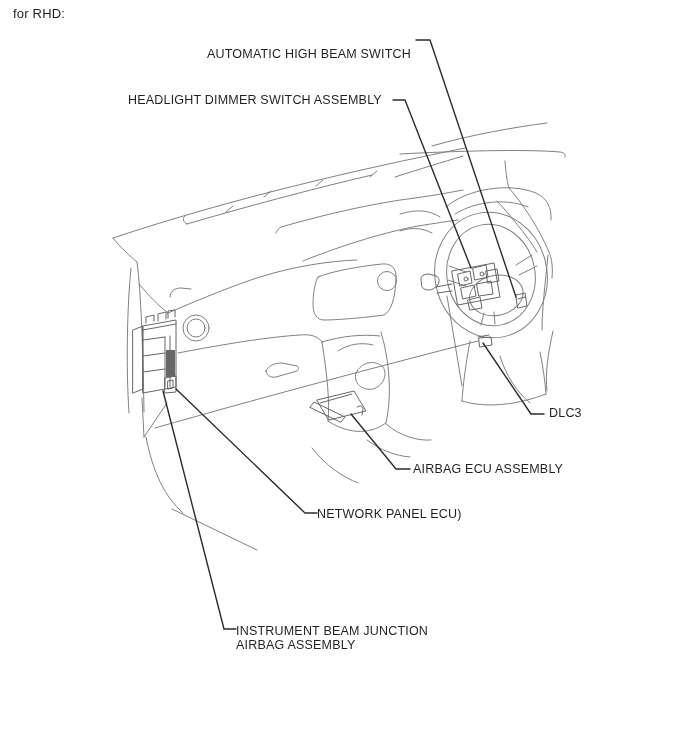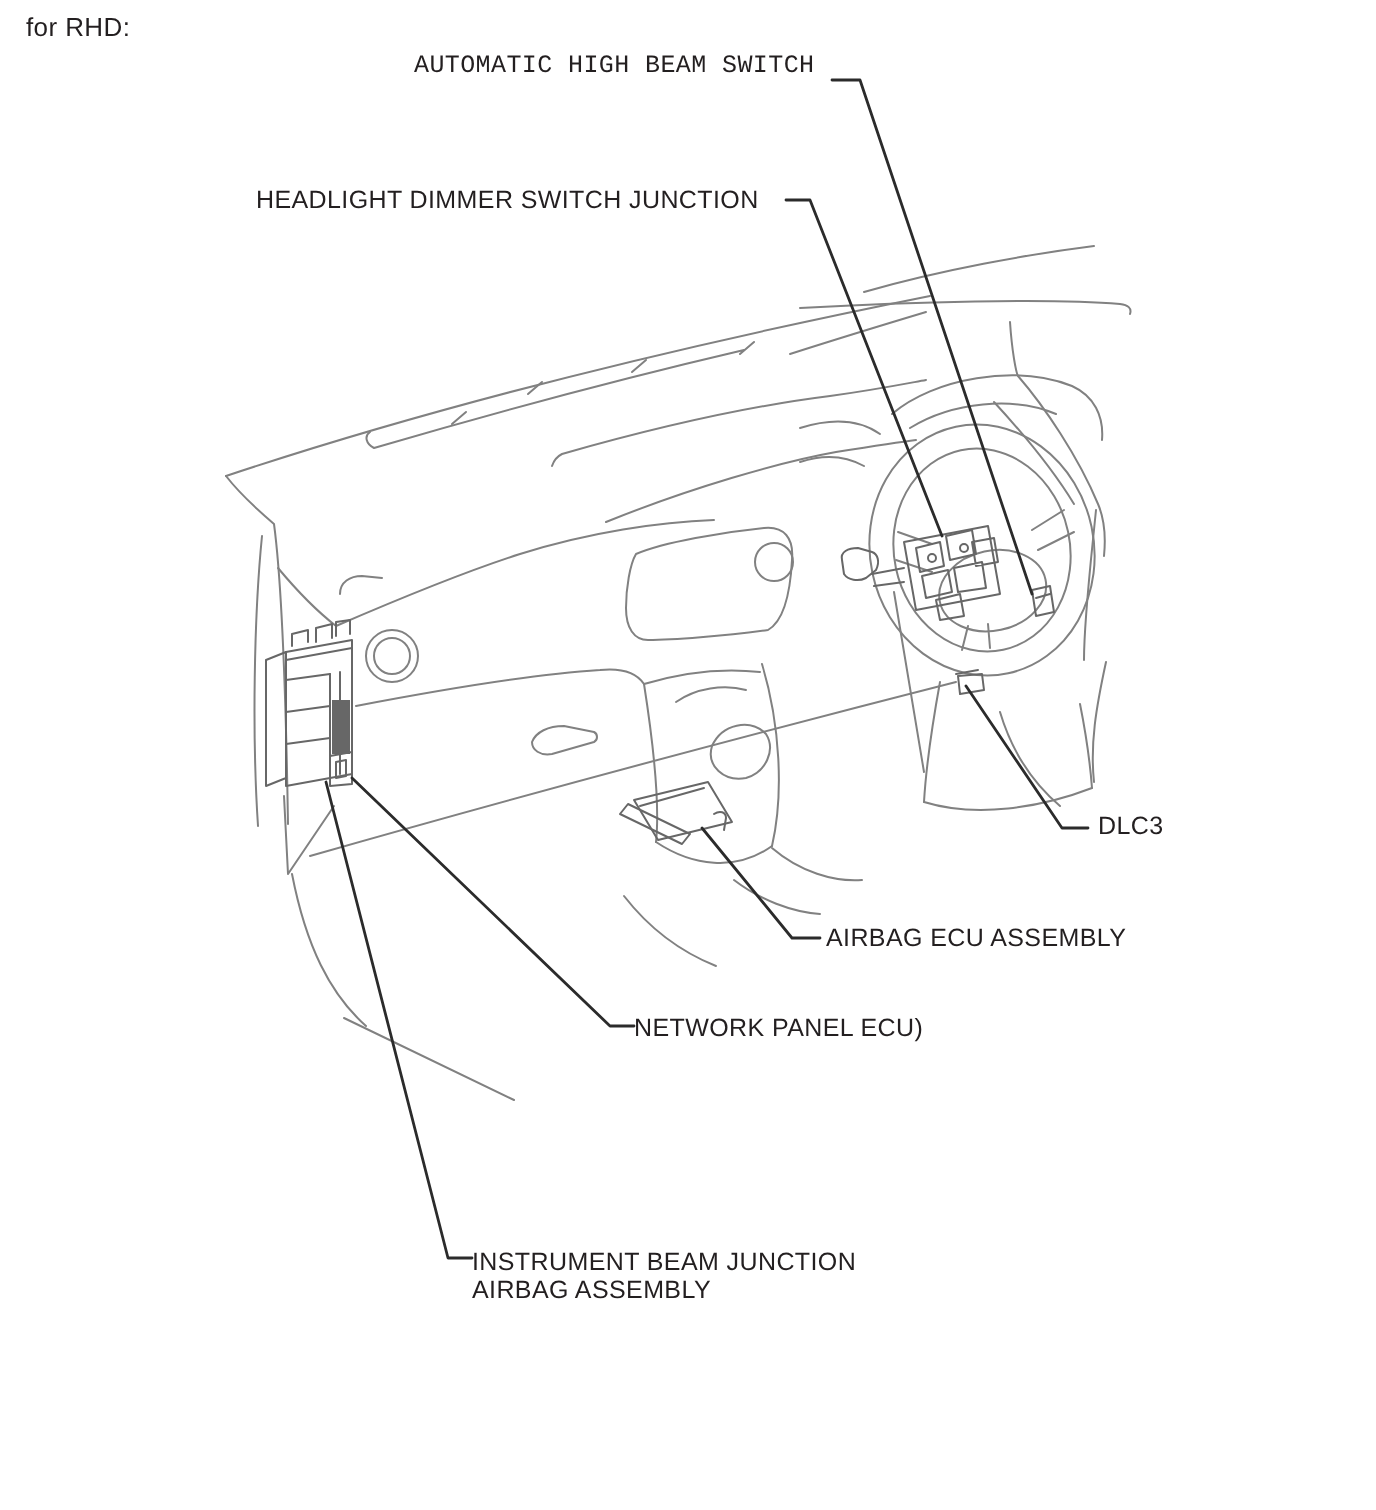--- a/index.html
+++ b/index.html
@@ -124,23 +124,23 @@
       <path d="M393,100 L405,100 L471,268"></path>
       <path d="M544,414 L531,414 L483,343"></path>
       <path d="M410,469 L396,469 L351,414"></path>
       <path d="M317,513 L305,513 L176,389"></path>
       <path d="M236,629 L224,629 L163,391"></path>
     </g>
   </svg>
 
   <div class="label note" style="left:13px; top:7px;">for RHD:</div>
 
-  <div class="label" style="left:207px; top:26px;font-family:Liberation Mono, monospace;">AUTOMATIC HIGH BEAM SWITCH</div>
+  <div class="label" style="left:207px; top:47px;">AUTOMATIC HIGH BEAM SWITCH</div>
 
-  <div class="label" style="left:128px; top:93px;">HEADLIGHT DIMMER SWITCH JUNCTION</div>
+  <div class="label" style="left:128px; top:93px;">HEADLIGHT DIMMER SWITCH ASSEMBLY</div>
 
   <div class="label" style="left:549px; top:406px;">DLC3</div>
 
   <div class="label" style="left:413px; top:462px;">AIRBAG ECU ASSEMBLY</div>
 
   <div class="label" style="left:317px; top:507px;">
     <span style="display:block">NETWORK PANEL ECU)</span>
   </div>
 
   <div class="label" style="left:236px; top:624px;">

